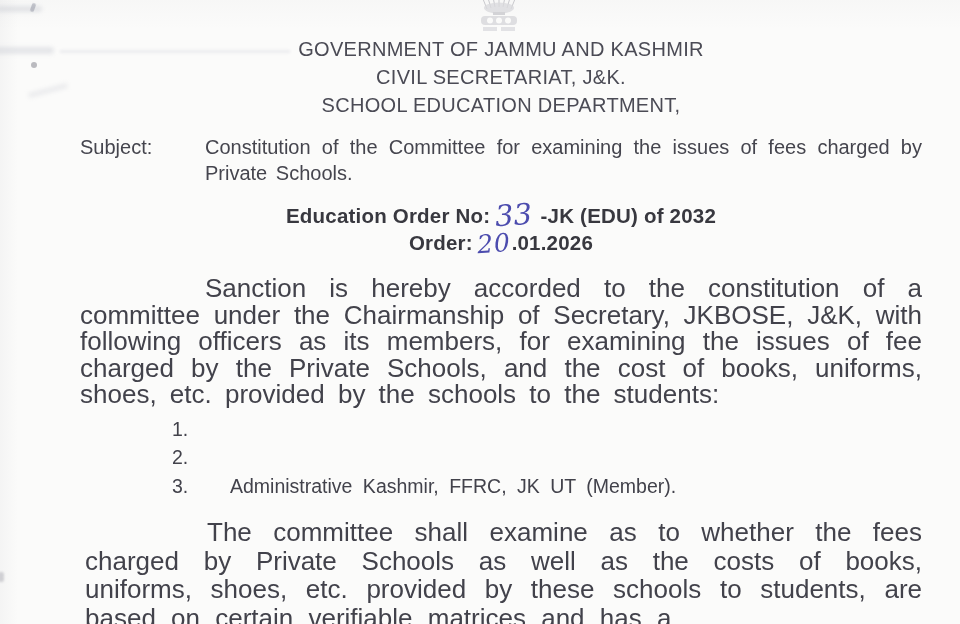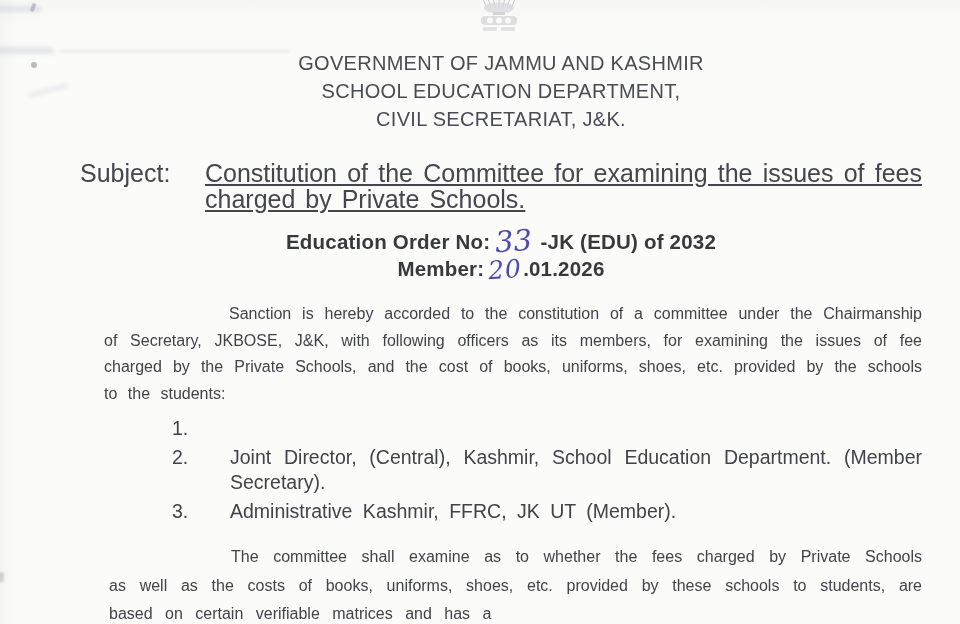--- a/index.html
+++ b/index.html
@@ -17,45 +17,45 @@
                linear-gradient(180deg,rgba(150,150,160,.04),rgba(255,255,255,0) 30px);
     pointer-events:none;
   }
   .content{position:absolute;left:80px;right:38px;top:0;}
 
   
   .emblem-wrap{display:flex;justify-content:center;height:32px;overflow:visible;}
   .emblem-wrap svg{margin-top:-3px;opacity:.55;}
 
   
-  .gov-header{text-align:center;margin-top:17px;font-size:20px;line-height:28px;
+  .gov-header{text-align:center;margin-top:3px;font-size:20px;line-height:28px;
     letter-spacing:.3px;color:#4b4b55;}
   .gov-header div{white-space:nowrap;}
 
   
-  .subject-row{display:flex;margin-top:27px;font-size:25px;line-height:26px;color:#45454e;}
+  .subject-row{display:flex;margin-top:15px;font-size:20px;line-height:26px;color:#45454e;}
   .subject-label{width:125px;flex:none;}
-  .subject-text{flex:1;text-align:justify;word-spacing:3px;text-decoration:underline;}
+  .subject-text{flex:1;text-align:justify;word-spacing:3px;}
 
   
   .order-block{margin-top:13px;text-align:center;font-weight:bold;font-size:20.5px;
     line-height:27px;color:#38383f;letter-spacing:.2px;}
   .hand{
     display:inline-block;
     font-family:"DejaVu Serif",serif;
     font-style:italic;font-weight:400;
     color:#4c4cae;
     transform:rotate(-4deg);
     line-height:1;position:relative;top:2px;
   }
   .hand-no{font-size:29px;margin:0 8px 0 5px;}
   .hand-day{font-size:25px;margin:0 1px 0 4px;letter-spacing:1px;}
 
   
-  .para{font-size:16px;color:#42424b;text-align:justify;margin-left:24px;}
+  .para{font-size:26px;color:#42424b;text-align:justify;}
   .para-1{margin-top:19px;line-height:26.5px;text-indent:125px;word-spacing:6px;}
   .para-2{margin-top:19px;line-height:28.5px;text-indent:122px;word-spacing:8px;
     padding-left:5px;}
 
   
   .members{margin-top:9px;font-size:19.5px;line-height:25.5px;color:#42424b;}
   .member-row{display:flex;padding-left:92px;margin-bottom:3px;}
   .member-num{width:58px;flex:none;}
   .member-text{flex:1;text-align:justify;word-spacing:5px;}
 
@@ -102,47 +102,46 @@
         <circle cx="33" cy="23.5" r="3" fill="#fbfbfa"></circle>
         <circle cx="42" cy="23.5" r="3" fill="#fbfbfa"></circle>
         <circle cx="51" cy="23.5" r="3" fill="#fbfbfa"></circle>
         <rect x="26" y="30" width="14" height="4" fill="#cfcfd5"></rect>
         <rect x="44" y="30" width="14" height="4" fill="#cfcfd5"></rect>
       </svg>
     </div>
 
     <div class="gov-header">
       <div>GOVERNMENT OF JAMMU AND KASHMIR</div>
+      <div>CIVIL SECRETARIAT, J&amp;K.</div>
       <div>SCHOOL EDUCATION DEPARTMENT,</div>
-      <div>CIVIL SECRETARIAT, J&amp;K.</div>
     </div>
 
     <div class="subject-row">
       <div class="subject-label">Subject:</div>
       <div class="subject-text">Constitution of the Committee for examining the issues of fees charged by Private Schools.</div>
     </div>
 
     <div class="order-block">
       <div>
         <span>Education Order No:</span><span class="hand hand-no">33</span><span>-JK (EDU) of 2032</span>
       </div>
       <div>
-        <span>Member:</span><span class="hand hand-day">20</span><span>.01.2026</span>
+        <span>Order:</span><span class="hand hand-day">20</span><span>.01.2026</span>
       </div>
     </div>
 
     <div class="para para-1">Sanction is hereby accorded to the constitution of a committee under the Chairmanship of Secretary, JKBOSE, J&amp;K, with following officers as its members, for examining the issues of fee charged by the Private Schools, and the cost of books, uniforms, shoes, etc. provided by the schools to the students:</div>
 
     <div class="members">
       <div class="member-row">
         <div class="member-num">1.</div>
       </div>
       <div class="member-row">
         <div class="member-num">2.</div>
-        <div class="member-text">Joint Director, (Central), Kashmir, School Education Department. (Member Secretary).</div>
       </div>
       <div class="member-row">
         <div class="member-num">3.</div>
         <div class="member-text">Administrative Kashmir, FFRC, JK UT (Member).</div>
       </div>
     </div>
 
     <div class="para para-2">The committee shall examine as to whether the fees charged by Private Schools as well as the costs of books, uniforms, shoes, etc. provided by these schools to students, are based on certain verifiable matrices and has a</div>
 
   </div>

